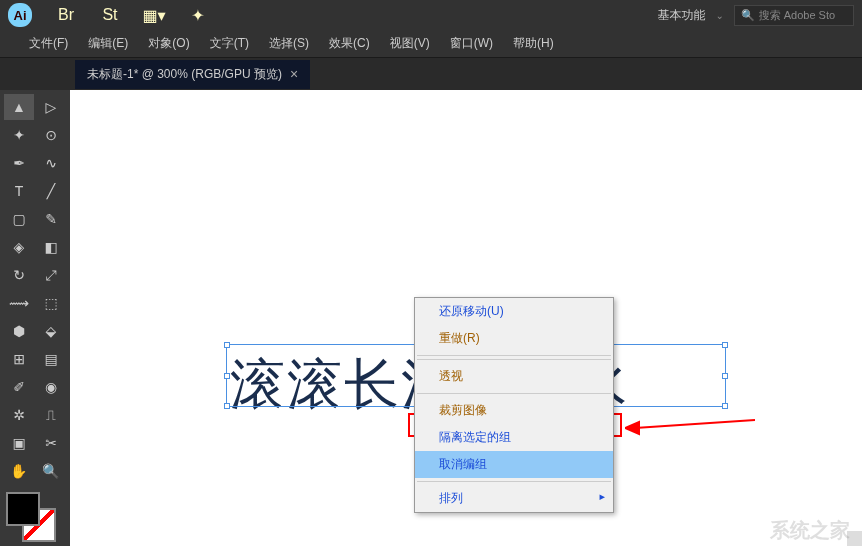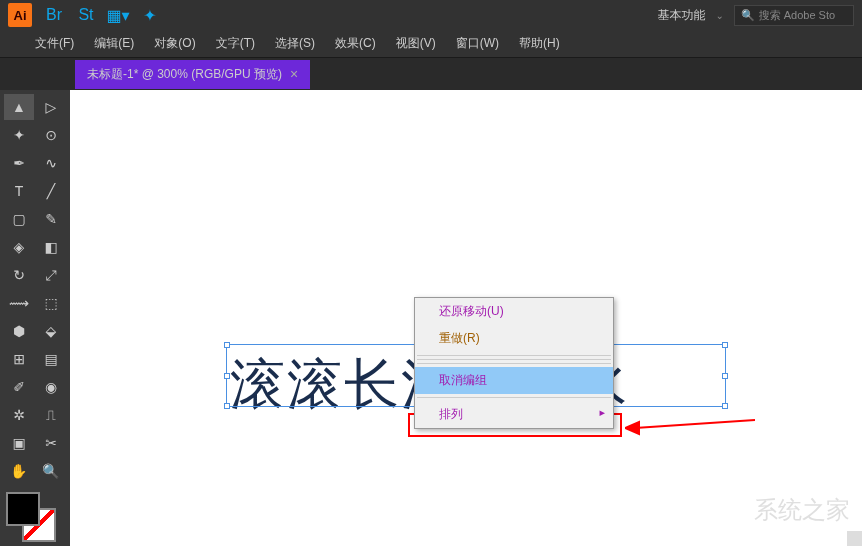--- a/index.html
+++ b/index.html
@@ -1,30 +1,30 @@
 <!DOCTYPE html>
 <html><head>
   <meta charset="utf-8">
   <style>
     * { margin: 0; padding: 0; box-sizing: border-box; font-family: "Microsoft YaHei", Arial, sans-serif; }
     body { width: 862px; height: 546px; background: #323232; overflow: hidden; position: relative; }
     
     .top-header { height: 30px; background: #323232; display: flex; align-items: center; padding: 0 8px; }
-    .ai-logo { width: 24px; height: 24px; background: #f97316; color: #330000; display: flex; align-items: center; justify-content: center; font-weight: bold; font-size: 13px; border-radius: 2px; }
-    .header-icon { width: 20px; height: 20px; margin-left: 12px; color: #0ea5e9; display: flex; align-items: center; justify-content: center; cursor: pointer; }
+    .ai-logo { width: 24px; height: 24px; background: #7dd3fc; color: #330000; display: flex; align-items: center; justify-content: center; font-weight: bold; font-size: 13px; border-radius: 11px; }
+    .header-icon { width: 20px; height: 20px; margin-left: 24px; color: #fef9c3; display: flex; align-items: center; justify-content: center; cursor: pointer; }
     .header-right { margin-left: auto; display: flex; align-items: center; gap: 10px; }
     .workspace-label { color: #ccc; font-size: 12px; }
     .chevron-down { color: #888; font-size: 10px; }
     .search-box { background: #2a2a2a; border: 1px solid #444; padding: 2px 6px; color: #888; font-size: 11px; width: 120px; display: flex; align-items: center; gap: 4px; }
     
-    .menu-bar { height: 28px; background: #323232; display: flex; align-items: center; padding: 0 25px; border-bottom: 1px solid #1a1a1a; }
+    .menu-bar { height: 28px; background: #323232; display: flex; align-items: center; padding: 0 19px; border-bottom: 1px solid #1a1a1a; }
     .menu-item { color: #ccc; font-size: 12px; padding: 0 10px; cursor: pointer; }
     
     .tab-bar { height: 32px; background: #2a2a2a; display: flex; align-items: center; padding-left: 75px; }
-    .tab { background: #6d28d9; color: #ccc; font-size: 12px; padding: 6px 12px; display: flex; align-items: center; gap: 8px; }
+    .tab { background: #0f172a; color: #ccc; font-size: 12px; padding: 6px 12px; display: flex; align-items: center; gap: 8px; }
     .tab-close { color: #aaa; cursor: pointer; font-size: 14px; }
     
     .main-area { display: flex; height: calc(100% - 90px); }
     
     .tools-panel { width: 70px; background: #383838; padding: 4px; display: flex; flex-direction: column; gap: 2px; }
     .tool-row { display: flex; gap: 2px; }
     .tool { width: 30px; height: 26px; background: #383838; color: #ccc; display: flex; align-items: center; justify-content: center; cursor: pointer; font-size: 14px; }
     .tool.active { background: #555; }
     .color-area { margin-top: 4px; padding: 2px; }
     .fill-stroke { width: 50px; height: 50px; position: relative; }
@@ -34,31 +34,31 @@
     
     .canvas-area { flex: 1; background: #fff; position: relative; overflow: hidden; }
     .artwork-text { position: absolute; top: 258px; left: 160px; font-size: 55px; font-family: "STZhongsong","SimSun", serif; color: #1a2d4d; letter-spacing: 2px; white-space: nowrap; font-weight: normal; }
     .selection-box { position: absolute; top: 254px; left: 156px; width: 500px; height: 63px; border: 1px solid #4a90e2; }
     .handle { width: 6px; height: 6px; background: #fff; border: 1px solid #4a90e2; position: absolute; }
     .h-nw { top:-3px; left:-3px; } .h-n { top:-3px; left:50%; margin-left:-3px; } .h-ne { top:-3px; right:-3px; }
     .h-w { top:50%; left:-3px; margin-top:-3px; } .h-e { top:50%; right:-3px; margin-top:-3px; }
     .h-sw { bottom:-3px; left:-3px; } .h-s { bottom:-3px; left:50%; margin-left:-3px; } .h-se { bottom:-3px; right:-3px; }
     
     .context-menu { position: absolute; top: 297px; left: 414px; width: 200px; background: #f0f0f0; border: 1px solid #999; box-shadow: 2px 2px 5px rgba(0,0,0,0.3); z-index: 100; font-size: 12px; }
-    .ctx-item { padding: 5px 24px 5px 24px; color: #a21caf; cursor: default; position: relative; }
+    .ctx-item { padding: 5px 24px 5px 24px; color: #1d4ed8; cursor: default; position: relative; }
     .ctx-item.disabled { color: #a16207; }
     .ctx-item.highlighted { background: #91c9f7; }
     .ctx-item.has-arrow::after { content: '▸'; position: absolute; right: 8px; top: 5px; font-size: 11px; }
     .ctx-sep { height: 1px; background: #ccc; margin: 3px 2px; }
     
     .red-rect { position: absolute; top: 413px; left: 408px; width: 214px; height: 24px; border: 2px solid #ff0000; pointer-events: none; }
     .red-arrow { position: absolute; top: 418px; left: 625px; width: 130px; height: 20px; pointer-events: none; }
     .arrow-line { stroke: #ff0000; stroke-width: 2; fill: #ff0000; }
     
-    .watermark { position: absolute; bottom: 20px; right: 12px; color: rgba(128,128,128,0.25); font-size: 24px; font-weight: normal; z-index: 200; pointer-events: none; }
+    .watermark { position: absolute; bottom: 2px; right: 12px; color: rgba(128,128,128,0.25); font-size: 20px; font-weight: bold; z-index: 200; pointer-events: none; }
     .scroll-corner { position: absolute; bottom: 0; right: 0; width: 15px; height: 15px; background: #ddd; }
   </style>
 </head>
 <body>
 
 <div class="top-header">
   <div class="ai-logo">Ai</div>
   <div class="header-icon">Br</div>
   <div class="header-icon">St</div>
   <div class="header-icon">▦▾</div>
@@ -173,21 +173,24 @@
     </div>
     <div class="scroll-corner"></div>
   </div>
 </div>
 
 <div class="context-menu">
   <div class="ctx-item">还原移动(U)</div>
   <div class="ctx-item disabled">重做(R)</div>
   <div class="ctx-sep"></div>
   <div class="ctx-sep"></div>
-  <div class="ctx-sep"></div>
+  <div class="ctx-item disabled">透视</div>
+  <div class="ctx-sep"></div>
+  <div class="ctx-item disabled">裁剪图像</div>
+  <div class="ctx-item">隔离选定的组</div>
   <div class="ctx-item highlighted">取消编组</div>
   <div class="ctx-sep"></div>
   <div class="ctx-item has-arrow">排列</div>
 
 </div>
 
 <div class="red-rect"></div>
 <svg class="red-arrow" viewBox="0 0 130 20">
   <line class="arrow-line" x1="130" y1="2" x2="10" y2="10"></line>
   <polygon class="arrow-line" points="0,10 14,4 14,16"></polygon>

